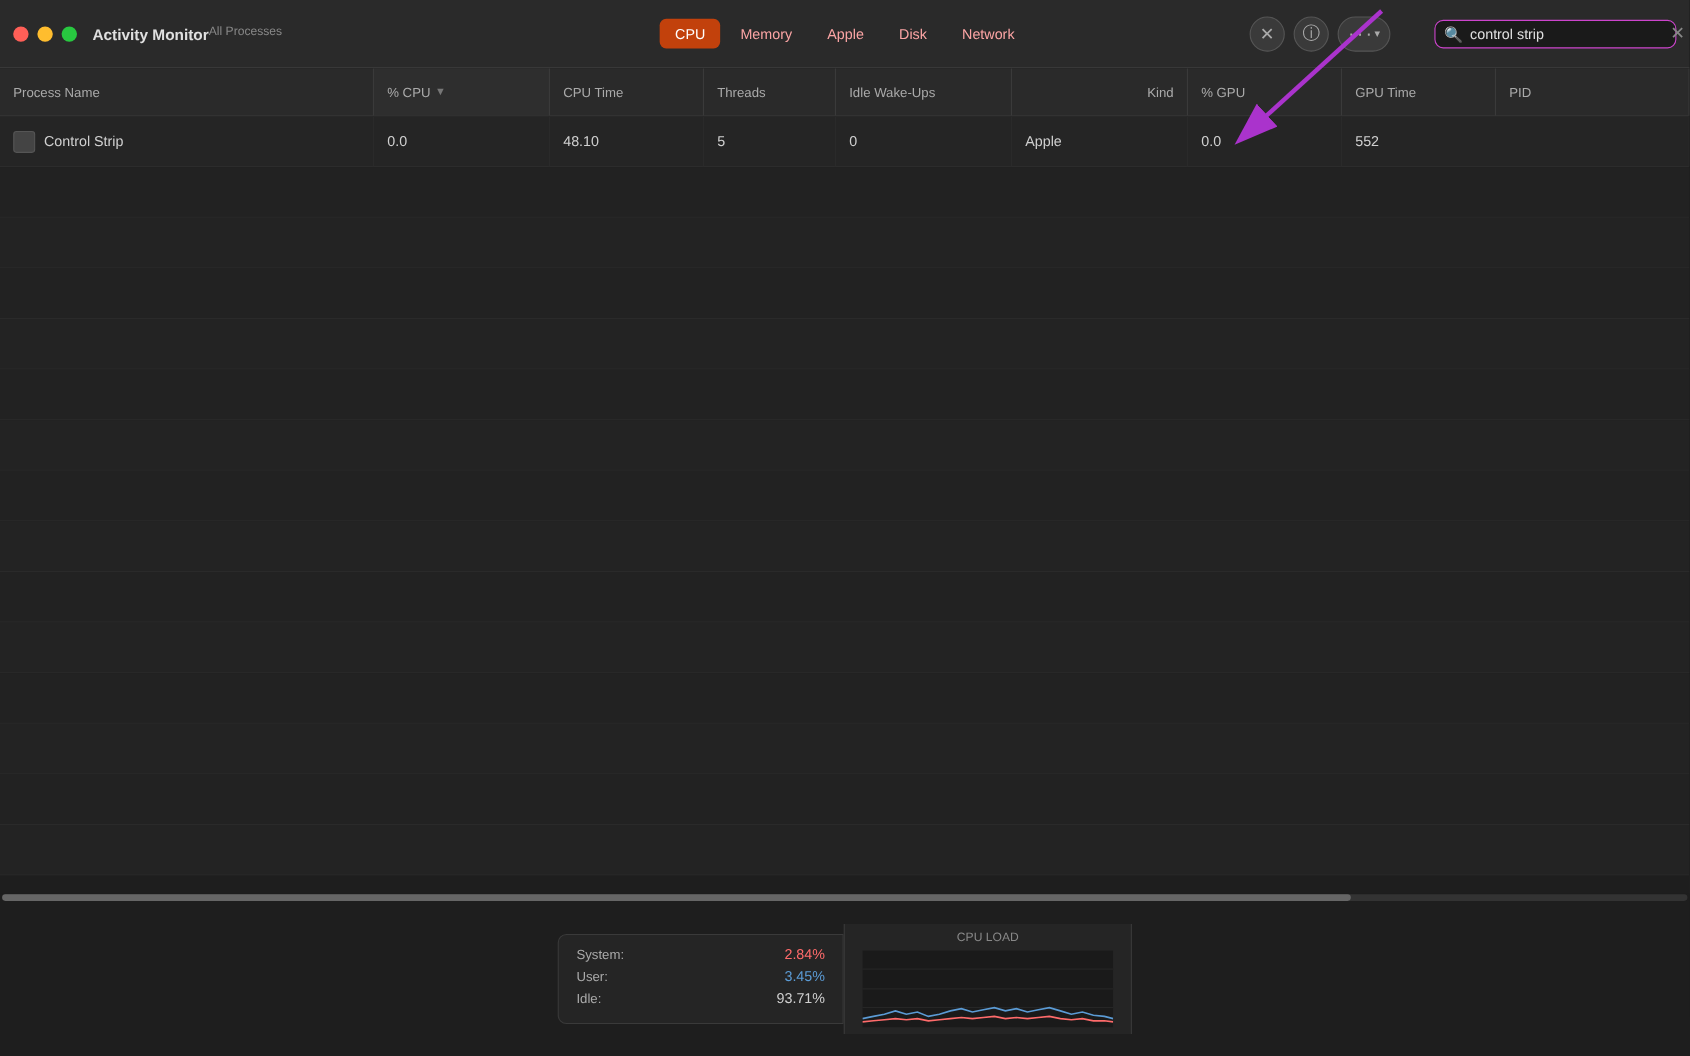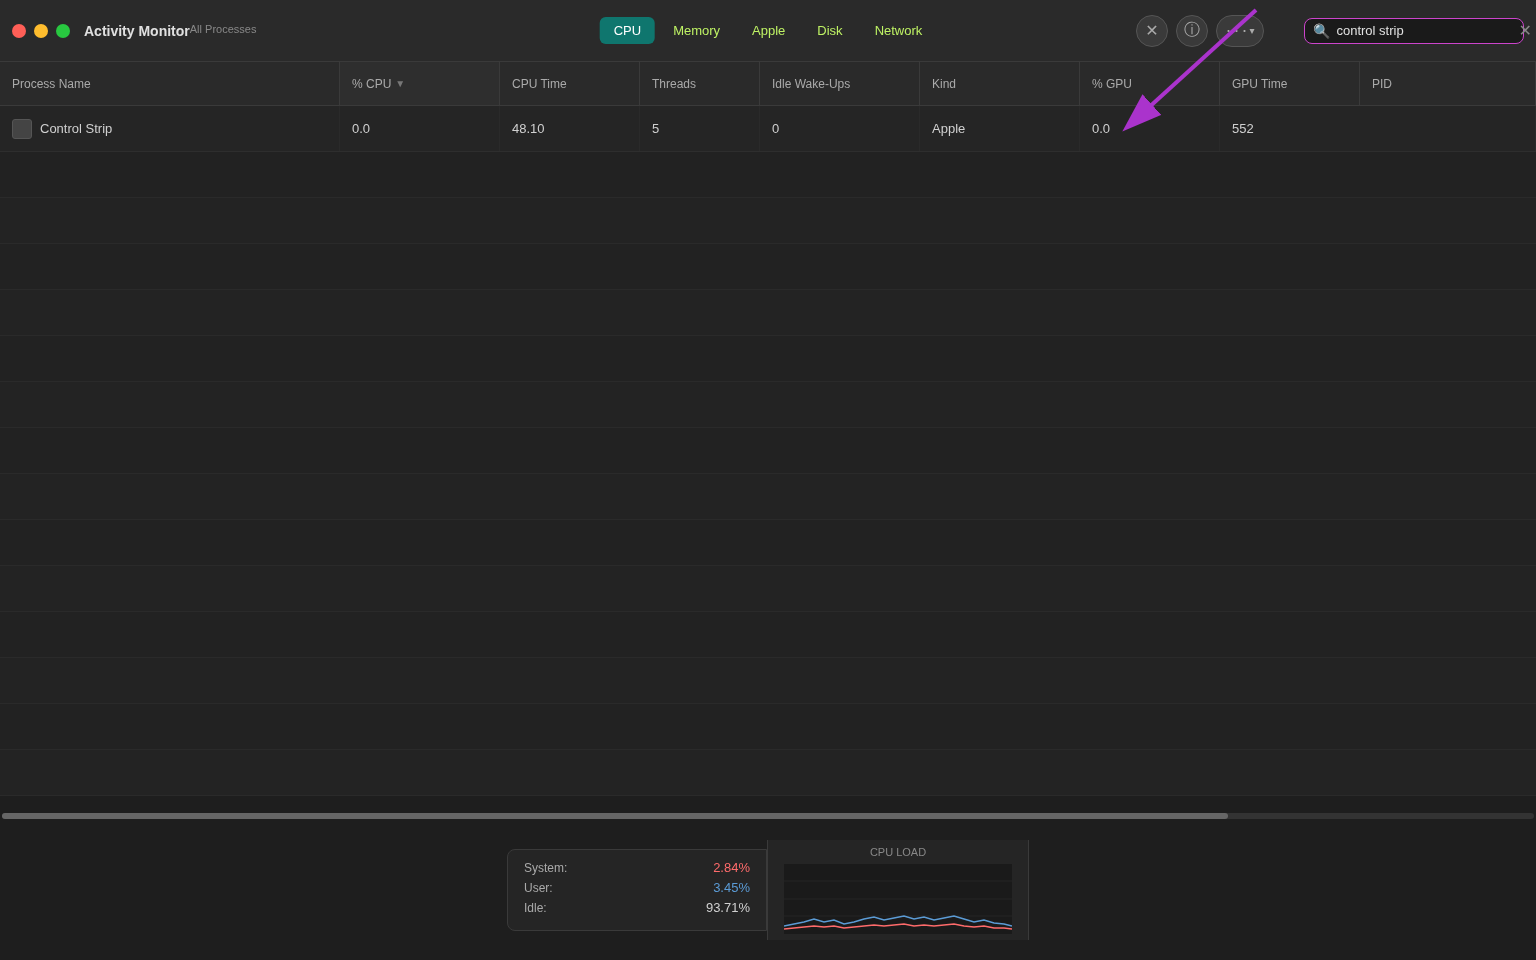--- a/index.html
+++ b/index.html
@@ -83,26 +83,26 @@
       width: 48px;
       border-radius: 16px;
     }
 
     .tab-btn {
       padding: 6px 14px;
       border-radius: 6px;
       cursor: pointer;
       font-size: 13px;
       font-weight: 500;
-      color: #bef264;
+      color: #fca5a5;
       background: transparent;
       border: none;
     }
     .tab-btn.active {
-      background: #0f766e;
+      background: #c2410c;
       color: #fff;
     }
 
     .search-box {
       margin-left: 20px;
       display: flex;
       align-items: center;
       background: #1a1a1a;
       border: 1.5px solid #cc44cc;
       border-radius: 8px;
@@ -152,21 +152,21 @@
       height: 100%;
       border-right: 1px solid #3a3a3a;
       cursor: pointer;
       white-space: nowrap;
     }
     .col-header.process-name { flex: 0 0 340px; }
     .col-header.cpu-pct { flex: 0 0 160px; background: #2e2e2e; }
     .col-header.cpu-time { flex: 0 0 140px; }
     .col-header.threads { flex: 0 0 120px; }
     .col-header.idle-wakeups { flex: 0 0 160px; }
-    .col-header.kind { flex: 0 0 160px; }
+    .col-header.kind { flex: 0 0 160px; justify-content: flex-end; }
     .col-header.gpu-pct { flex: 0 0 140px; }
     .col-header.gpu-time { flex: 0 0 140px; }
     .col-header.pid { flex: 1; }
 
     .sort-arrow { margin-left: 4px; font-size: 10px; color: #777; }
 
     .table-row {
       display: flex;
       align-items: center;
       height: 46px;

